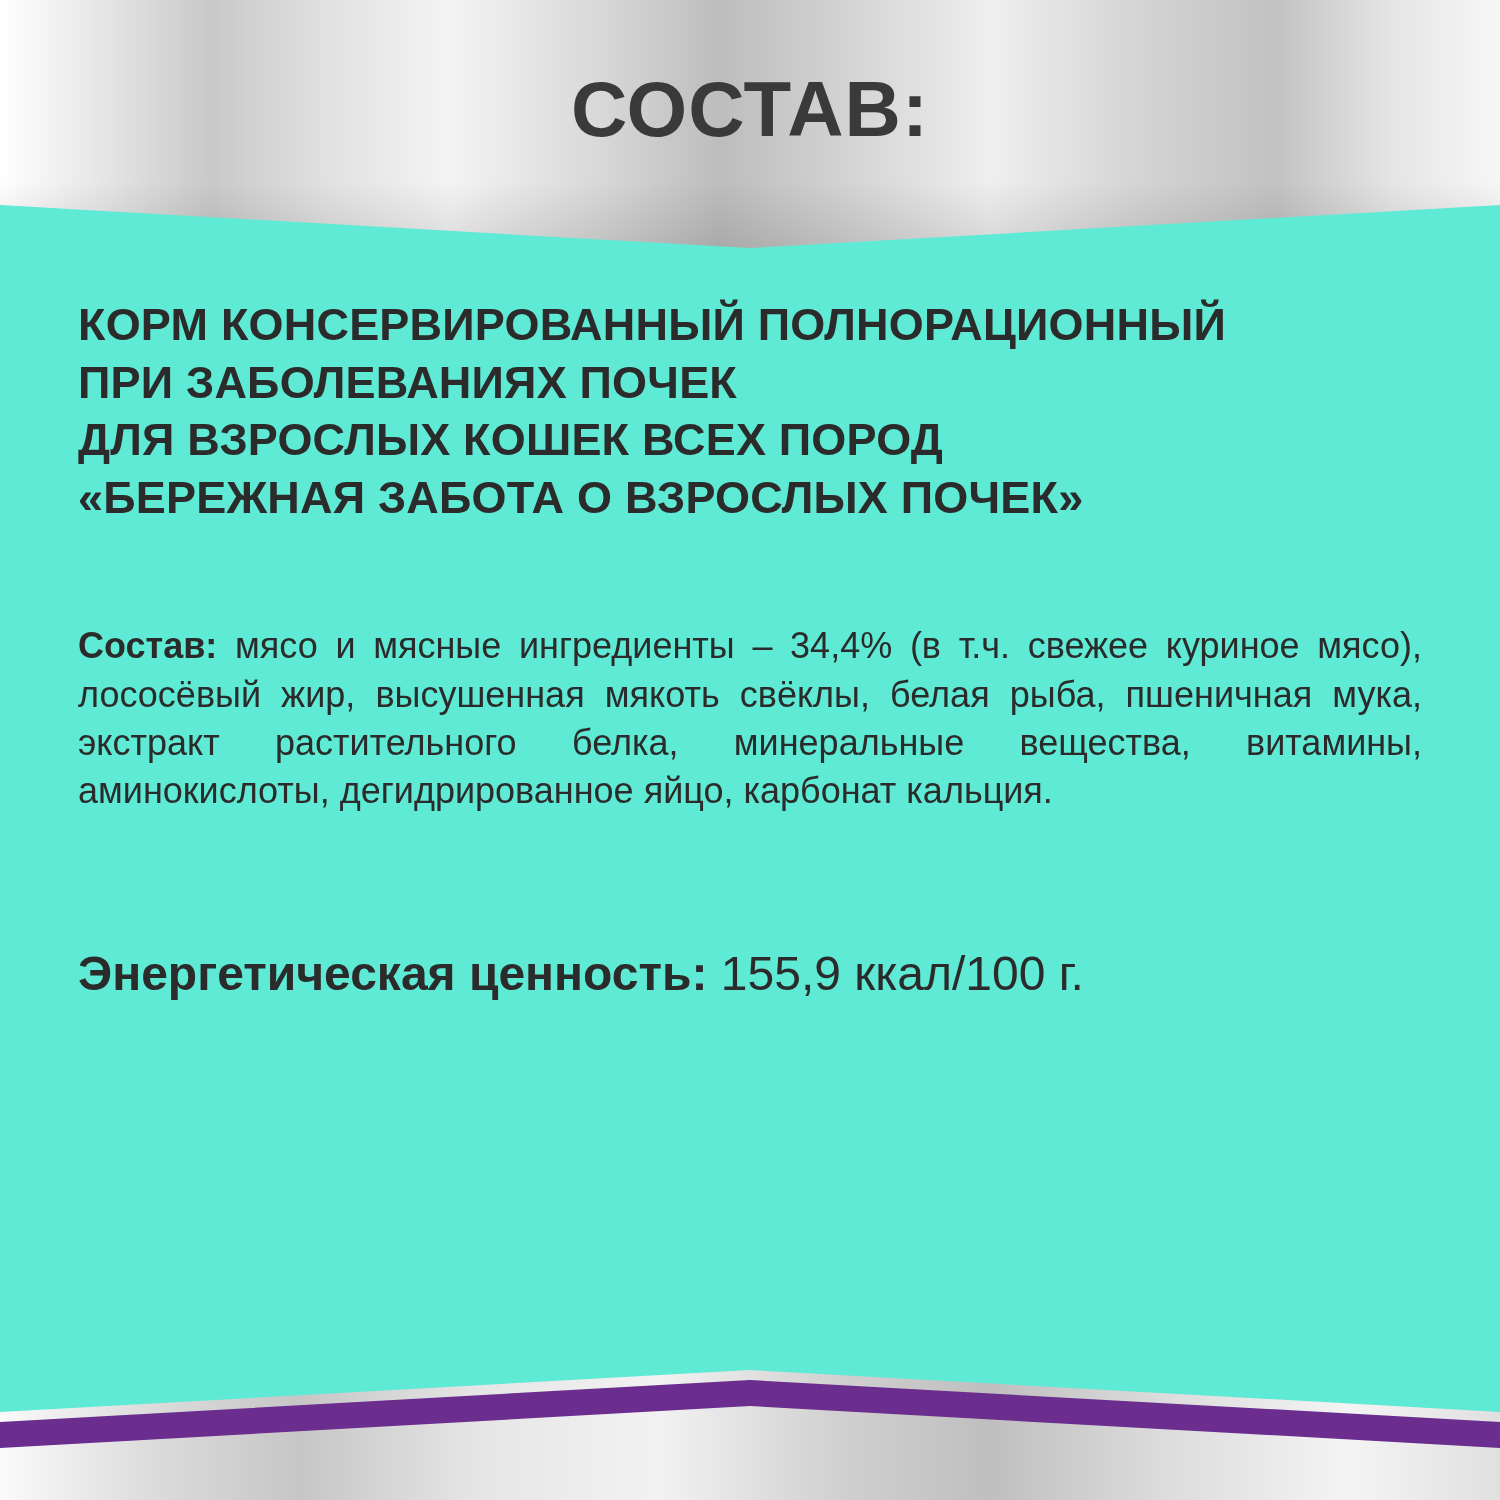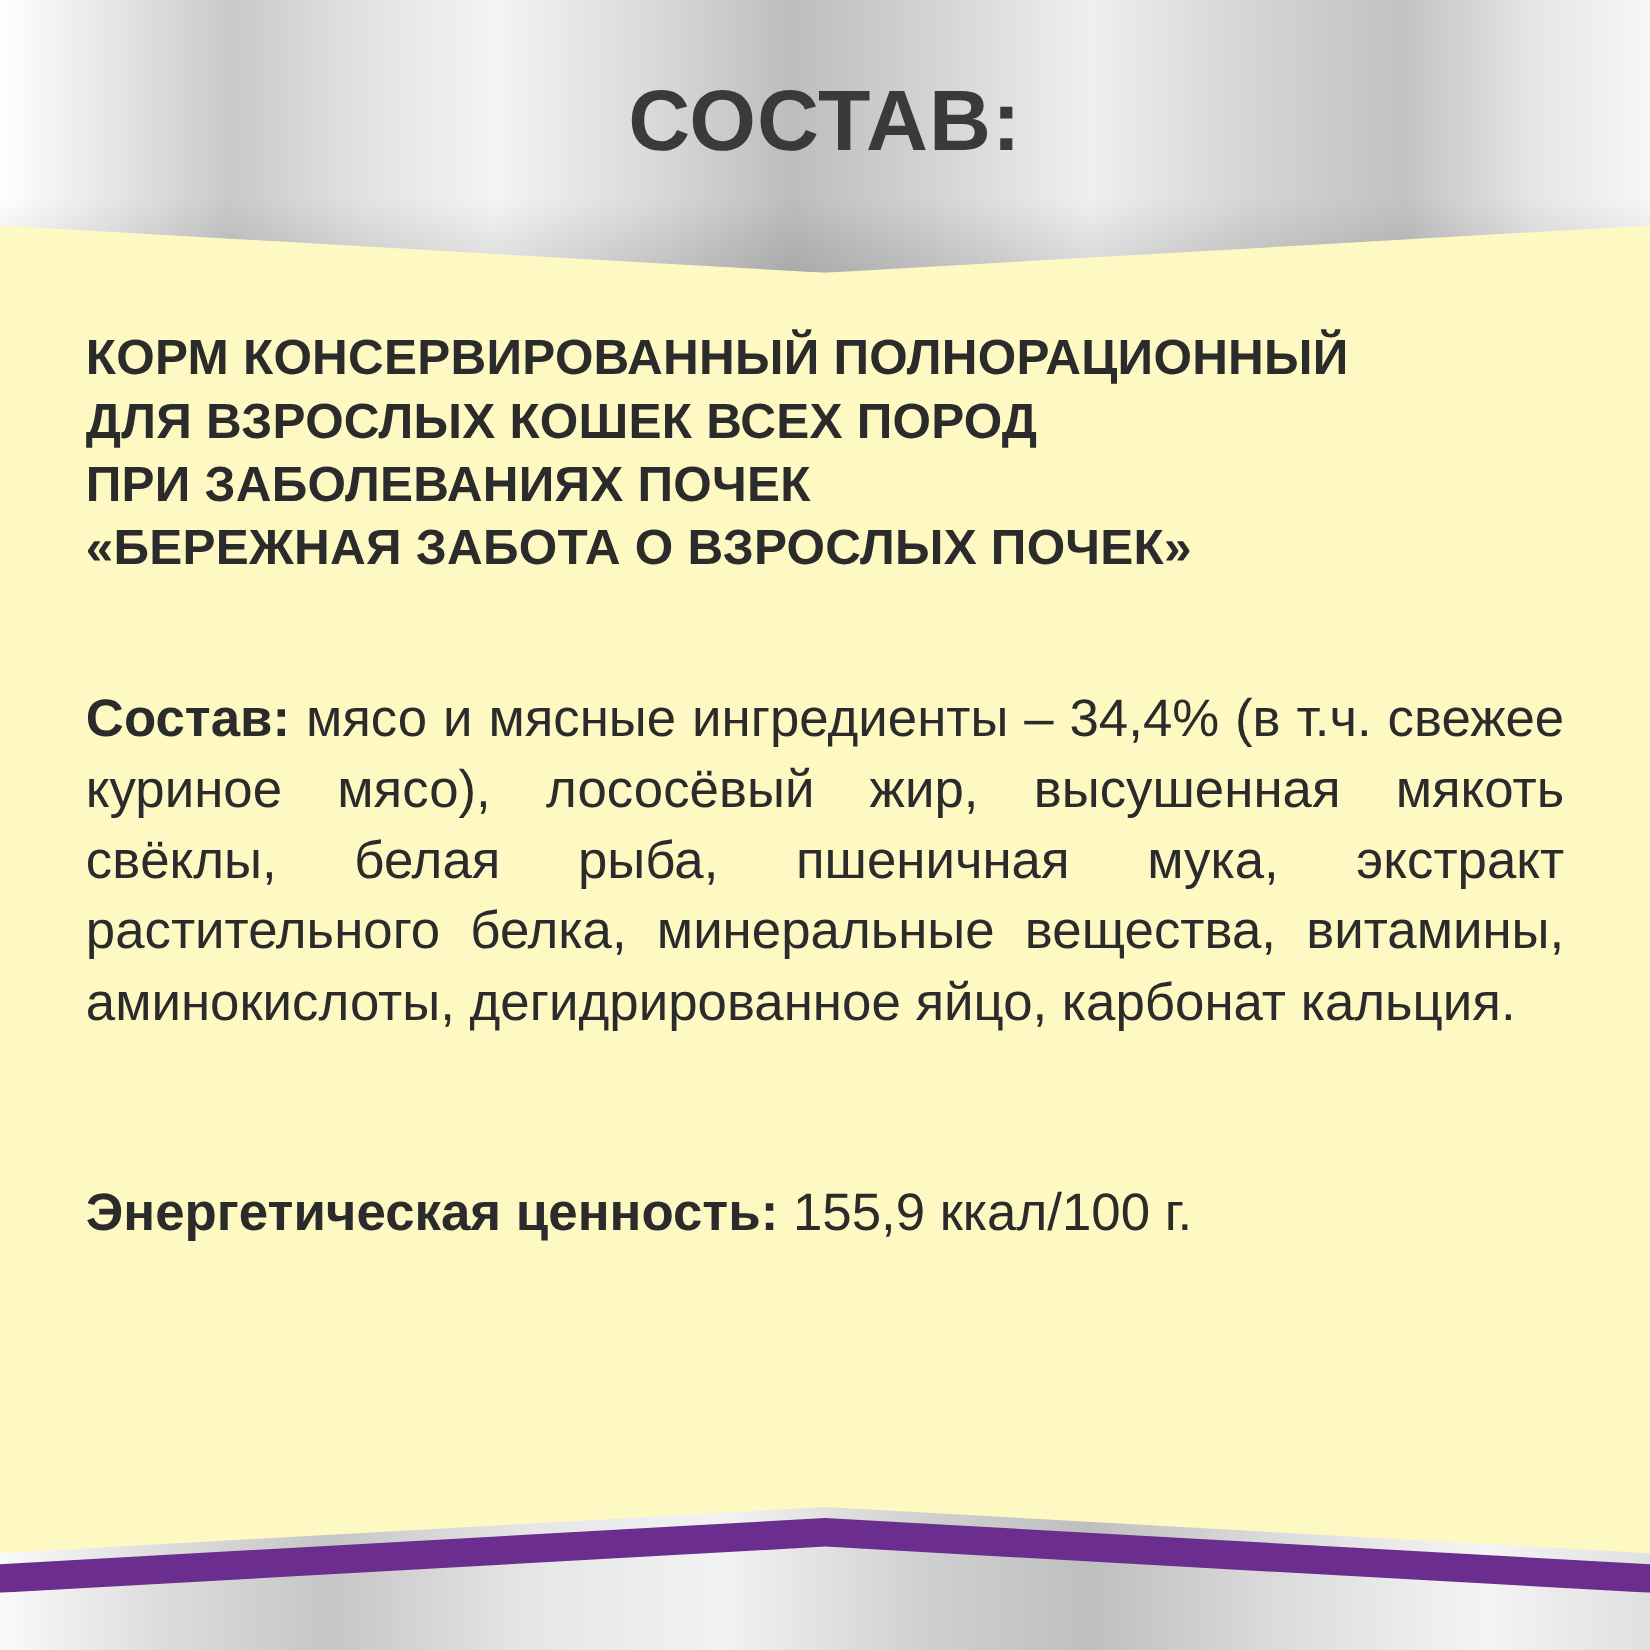--- a/index.html
+++ b/index.html
@@ -8,21 +8,21 @@
     background: #ffffff;
   }
   body {
     font-family: "Liberation Sans", sans-serif;
   }
   .page {
     position: relative;
     width: 1500px;
     height: 1500px;
     overflow: hidden;
-    background: #fef9c3;
+    background: #5eead4;
   }
 
   
   .top-banner {
     position: absolute;
     left: 0;
     top: 0;
     width: 1500px;
     height: 300px;
     background:
@@ -81,21 +81,21 @@
     color: #2b2b2b;
     letter-spacing: 0.2px;
   }
   .product-title .line {
     display: block;
     white-space: nowrap;
   }
 
   .composition {
     margin-top: 96px;
-    font-size: 48px;
+    font-size: 36px;
     line-height: 1.34;
     color: #2b2b2b;
     text-align: justify;
     text-justify: inter-word;
     hyphens: manual;
   }
   .composition b {
     font-weight: 700;
   }
 
@@ -154,22 +154,22 @@
 <div class="page">
 
   <div class="top-banner"></div>
   <div class="top-banner-shadowline"></div>
   <div class="banner-title">СОСТАВ:</div>
 
   <div class="content">
 
     <div class="product-title">
       <span class="line">КОРМ КОНСЕРВИРОВАННЫЙ ПОЛНОРАЦИОННЫЙ</span>
+      <span class="line">ПРИ ЗАБОЛЕВАНИЯХ ПОЧЕК</span>
       <span class="line">ДЛЯ ВЗРОСЛЫХ КОШЕК ВСЕХ ПОРОД</span>
-      <span class="line">ПРИ ЗАБОЛЕВАНИЯХ ПОЧЕК</span>
       <span class="line">«БЕРЕЖНАЯ ЗАБОТА О ВЗРОСЛЫХ ПОЧЕК»</span>
     </div>
 
     <p class="composition"><b>Состав:</b><span> мясо и мясные ингредиенты – 34,4% (в т.ч. свежее куриное мясо), лососёвый жир, высушенная мякоть свёклы, белая рыба, пшеничная мука, экстракт растительного белка, минеральные вещества, витамины, аминокислоты, дегидрированное яйцо, карбонат кальция.</span></p>
 
     <p class="energy"><b>Энергетическая ценность:</b><span> 155,9 ккал/100 г.</span></p>
 
   </div>
 
   <div class="bottom-strip">

